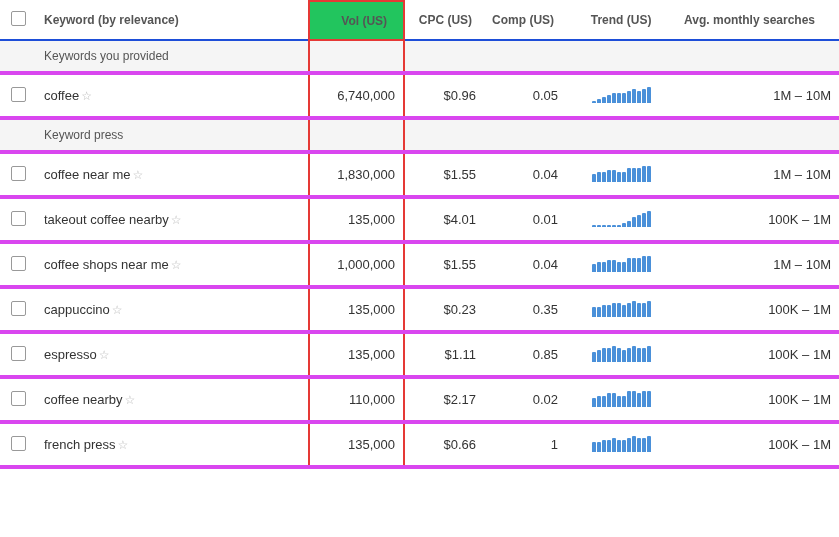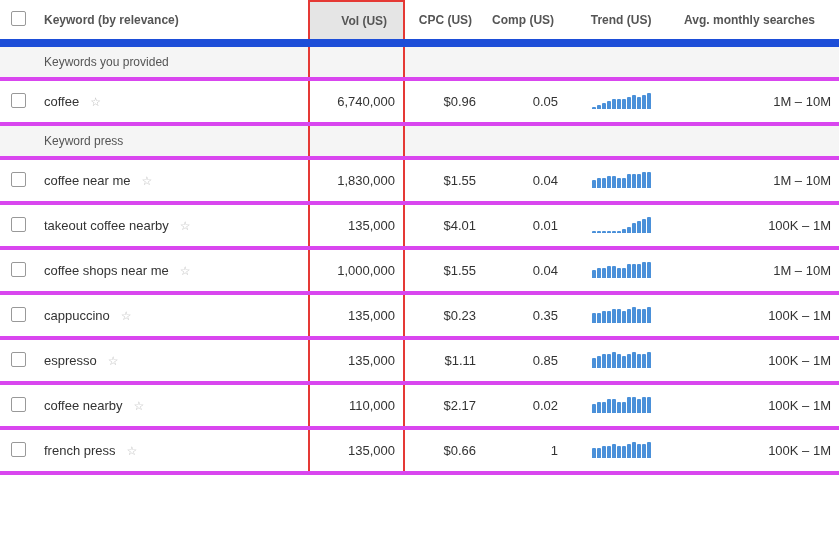--- a/index.html
+++ b/index.html
@@ -12,32 +12,32 @@
     }
     .table-container {
       width: 839px;
       overflow: hidden;
     }
     table {
       width: 100%;
       border-collapse: collapse;
     }
     thead tr {
-      border-bottom: 8px solid #1d4ed8;
+      border-bottom: 2px solid #1d4ed8;
     }
     thead th {
       padding: 10px 8px;
       text-align: left;
       font-weight: 600;
       font-size: 12px;
       color: #555;
       white-space: nowrap;
     }
     thead th.vol-col {
-      background: #e5e5e5;
+      background: #22c55e;
       border: 2px solid #e53935;
       border-top: 2px solid #e53935;
       color: #555;
     }
     tbody tr {
       border-bottom: 4px solid #d946ef;
     }
     tbody tr.section-header {
       background: #f5f5f5;
     }
@@ -62,21 +62,21 @@
       display: inline-block;
       border-radius: 2px;
       background: #fff;
     }
     .keyword-cell {
       min-width: 190px;
     }
     .keyword-name {
       display: inline-flex;
       align-items: center;
-      gap: 11px;
+      gap: 2px;
     }
     .star-icon {
       color: #bbb;
       font-size: 12px;
       cursor: pointer;
     }
     .vol-col {
       width: 95px;
       text-align: right;
       padding-right: 16px;

